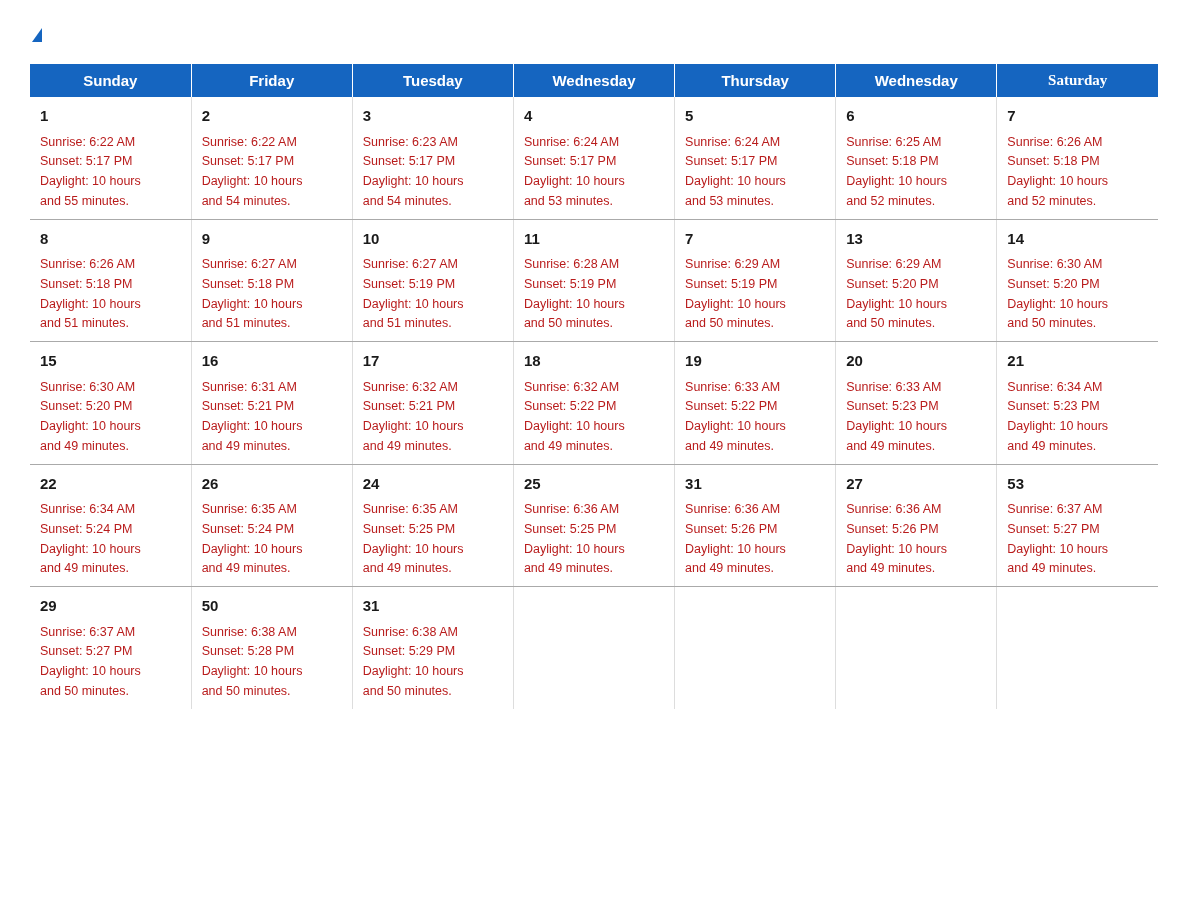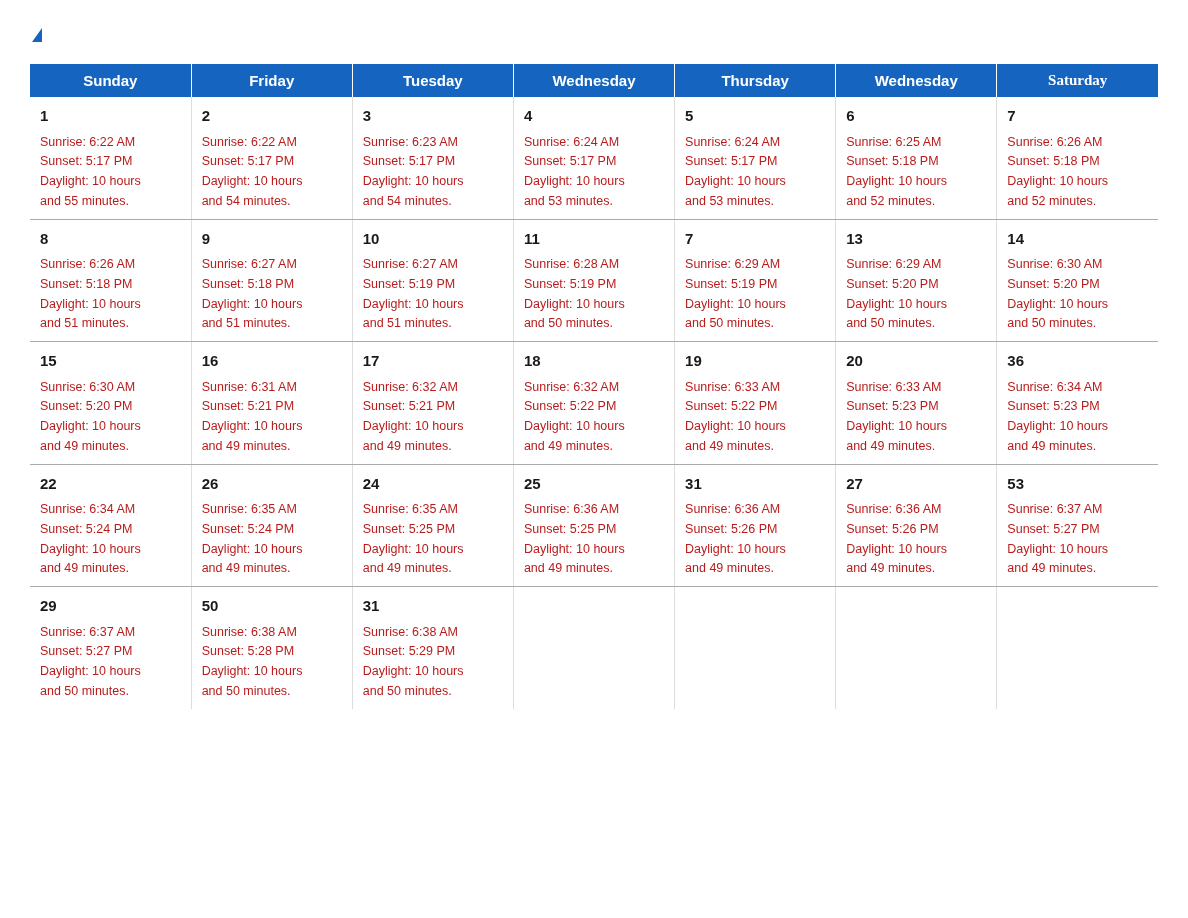--- a/index.html
+++ b/index.html
@@ -143,21 +143,21 @@
         <td><span class="day-num">13</span><span class="day-info">Sunrise: 6:29 AM<br>Sunset: 5:20 PM<br>Daylight: 10 hours<br>and 50 minutes.</span></td>
         <td><span class="day-num">14</span><span class="day-info">Sunrise: 6:30 AM<br>Sunset: 5:20 PM<br>Daylight: 10 hours<br>and 50 minutes.</span></td>
       </tr>
       <tr>
         <td><span class="day-num">15</span><span class="day-info">Sunrise: 6:30 AM<br>Sunset: 5:20 PM<br>Daylight: 10 hours<br>and 49 minutes.</span></td>
         <td><span class="day-num">16</span><span class="day-info">Sunrise: 6:31 AM<br>Sunset: 5:21 PM<br>Daylight: 10 hours<br>and 49 minutes.</span></td>
         <td><span class="day-num">17</span><span class="day-info">Sunrise: 6:32 AM<br>Sunset: 5:21 PM<br>Daylight: 10 hours<br>and 49 minutes.</span></td>
         <td><span class="day-num">18</span><span class="day-info">Sunrise: 6:32 AM<br>Sunset: 5:22 PM<br>Daylight: 10 hours<br>and 49 minutes.</span></td>
         <td><span class="day-num">19</span><span class="day-info">Sunrise: 6:33 AM<br>Sunset: 5:22 PM<br>Daylight: 10 hours<br>and 49 minutes.</span></td>
         <td><span class="day-num">20</span><span class="day-info">Sunrise: 6:33 AM<br>Sunset: 5:23 PM<br>Daylight: 10 hours<br>and 49 minutes.</span></td>
-        <td><span class="day-num">36</span><span class="day-info">Sunrise: 6:34 AM<br>Sunset: 5:23 PM<br>Daylight: 10 hours<br>and 49 minutes.</span></td>
+        <td><span class="day-num">21</span><span class="day-info">Sunrise: 6:34 AM<br>Sunset: 5:23 PM<br>Daylight: 10 hours<br>and 49 minutes.</span></td>
       </tr>
       <tr>
         <td><span class="day-num">22</span><span class="day-info">Sunrise: 6:34 AM<br>Sunset: 5:24 PM<br>Daylight: 10 hours<br>and 49 minutes.</span></td>
         <td><span class="day-num">26</span><span class="day-info">Sunrise: 6:35 AM<br>Sunset: 5:24 PM<br>Daylight: 10 hours<br>and 49 minutes.</span></td>
         <td><span class="day-num">24</span><span class="day-info">Sunrise: 6:35 AM<br>Sunset: 5:25 PM<br>Daylight: 10 hours<br>and 49 minutes.</span></td>
         <td><span class="day-num">25</span><span class="day-info">Sunrise: 6:36 AM<br>Sunset: 5:25 PM<br>Daylight: 10 hours<br>and 49 minutes.</span></td>
         <td><span class="day-num">31</span><span class="day-info">Sunrise: 6:36 AM<br>Sunset: 5:26 PM<br>Daylight: 10 hours<br>and 49 minutes.</span></td>
         <td><span class="day-num">27</span><span class="day-info">Sunrise: 6:36 AM<br>Sunset: 5:26 PM<br>Daylight: 10 hours<br>and 49 minutes.</span></td>
         <td><span class="day-num">53</span><span class="day-info">Sunrise: 6:37 AM<br>Sunset: 5:27 PM<br>Daylight: 10 hours<br>and 49 minutes.</span></td>
       </tr>

